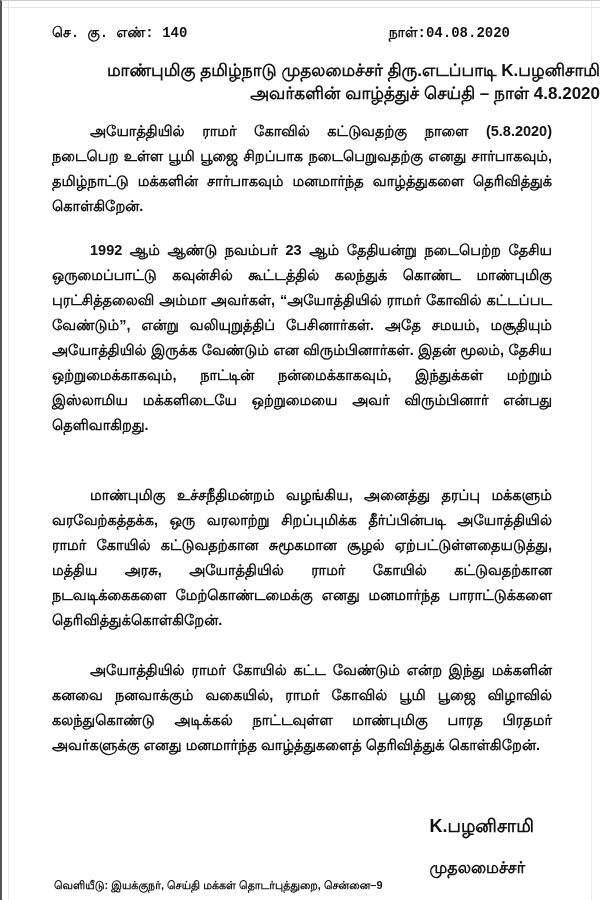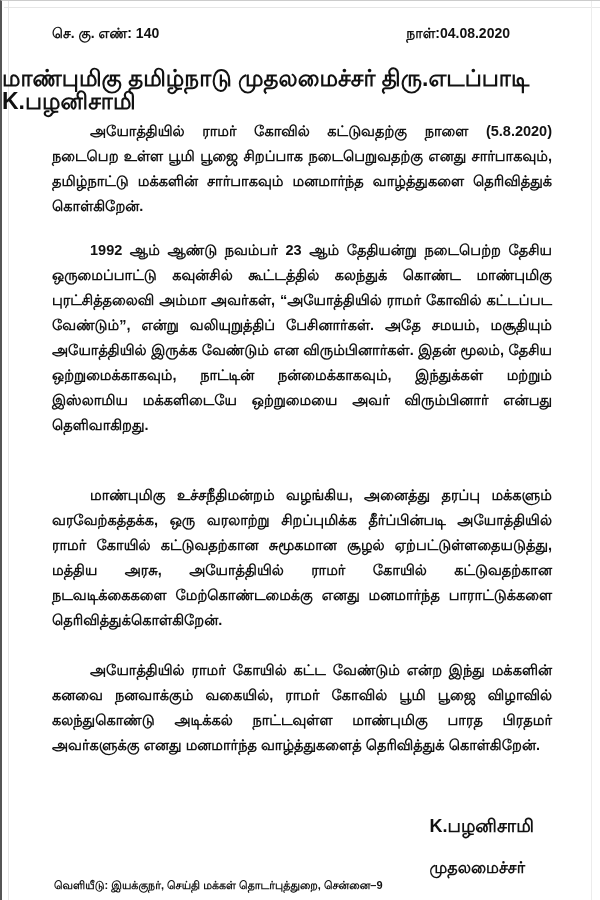--- a/index.html
+++ b/index.html
@@ -12,25 +12,25 @@
     border-top: 1px solid #ccc;
     font-family: "Liberation Sans", "DejaVu Sans", sans-serif;
     color: #111;
   }
   .edge-line-top { position:absolute; left:2px; right:0; top:6px; height:1px; background:#e6e6e6; }
   .edge-line-left { position:absolute; left:6px; top:0; bottom:0; width:1px; background:#e6e6e6; }
   .edge-line-right { position:absolute; right:8px; top:0; bottom:0; width:1px; background:#ececec; }
   .meta-row {
     position: absolute; top: 24px; left: 50px; right: 90px;
     display: flex; justify-content: space-between;
-    font-size: 14px; font-weight: bold;
+    font-size: 14px; font-weight: bold; font-family: Liberation Mono, monospace;
   }
   .title {
     position: absolute; top: 58px; left: 0; right: 0;
-    text-align: left; font-size: 23px; font-weight: bold; line-height: 23px; margin-top: 8px;
+    text-align: right; font-size: 17px; font-weight: bold; line-height: 23px;
   }
   .para {
     position: absolute; left: 50px; width: 500px;
     font-size: 14.5px; line-height: 25px; text-align: justify;
     text-indent: 38px; margin: 0; font-weight: bold;
   }
   .p1 { top: 118px; }
   .p2 { top: 237px; }
   .p3 { top: 482px; }
   .p4 { top: 657px; }
@@ -52,20 +52,21 @@
   <div class="edge-line-left"></div>
   <div class="edge-line-right"></div>
 
   <div class="meta-row">
     <span>செ. கு. எண்: 140</span>
     <span>நாள்:04.08.2020</span>
   </div>
 
   <div class="title">
     <div>மாண்புமிகு  தமிழ்நாடு முதலமைச்சர் திரு.எடப்பாடி K.பழனிசாமி</div>
+    <div>அவர்களின் வாழ்த்துச் செய்தி – நாள் 4.8.2020</div>
   </div>
 
   <p class="para p1">அயோத்தியில் ராமர் கோவில் கட்டுவதற்கு நாளை (5.8.2020) நடைபெற  உள்ள பூமி பூஜை சிறப்பாக நடைபெறுவதற்கு  எனது சார்பாகவும், தமிழ்நாட்டு மக்களின் சார்பாகவும் மனமார்ந்த வாழ்த்துகளை தெரிவித்துக் கொள்கிறேன்.</p>
   <p class="para p2">1992 ஆம் ஆண்டு நவம்பர் 23 ஆம் தேதியன்று நடைபெற்ற தேசிய ஒருமைப்பாட்டு கவுன்சில் கூட்டத்தில் கலந்துக் கொண்ட மாண்புமிகு புரட்சித்தலைவி அம்மா அவர்கள்,  “அயோத்தியில்  ராமர் கோவில் கட்டப்பட வேண்டும்”,  என்று வலியுறுத்திப் பேசினார்கள். அதே சமயம், மசூதியும் அயோத்தியில் இருக்க  வேண்டும் என விரும்பினார்கள். இதன் மூலம், தேசிய ஒற்றுமைக்காகவும், நாட்டின் நன்மைக்காகவும், இந்துக்கள் மற்றும் இஸ்லாமிய மக்களிடையே ஒற்றுமையை அவர் விரும்பினார் என்பது தெளிவாகிறது.</p>
   <p class="para p4">அயோத்தியில்  ராமர் கோயில் கட்ட வேண்டும் என்ற இந்து மக்களின் கனவை நனவாக்கும் வகையில், ராமர் கோவில் பூமி பூஜை விழாவில் கலந்துகொண்டு அடிக்கல் நாட்டவுள்ள மாண்புமிகு பாரத பிரதமர் அவர்களுக்கு எனது மனமார்ந்த வாழ்த்துகளைத் தெரிவித்துக் கொள்கிறேன்.</p>
   <p class="para p3">மாண்புமிகு உச்சநீதிமன்றம் வழங்கிய, அனைத்து தரப்பு மக்களும் வரவேற்கத்தக்க, ஒரு வரலாற்று சிறப்புமிக்க தீர்ப்பின்படி அயோத்தியில் ராமர் கோயில் கட்டுவதற்கான சுமூகமான சூழல் ஏற்பட்டுள்ளதையடுத்து, மத்திய அரசு, அயோத்தியில்  ராமர் கோயில் கட்டுவதற்கான நடவடிக்கைகளை மேற்கொண்டமைக்கு எனது மனமார்ந்த பாராட்டுக்களை தெரிவித்துக்கொள்கிறேன்.</p>
 
   <div class="sign">
     <span class="sign-name">K.பழனிசாமி</span>
     <span class="sign-title">முதலமைச்சர்</span>

